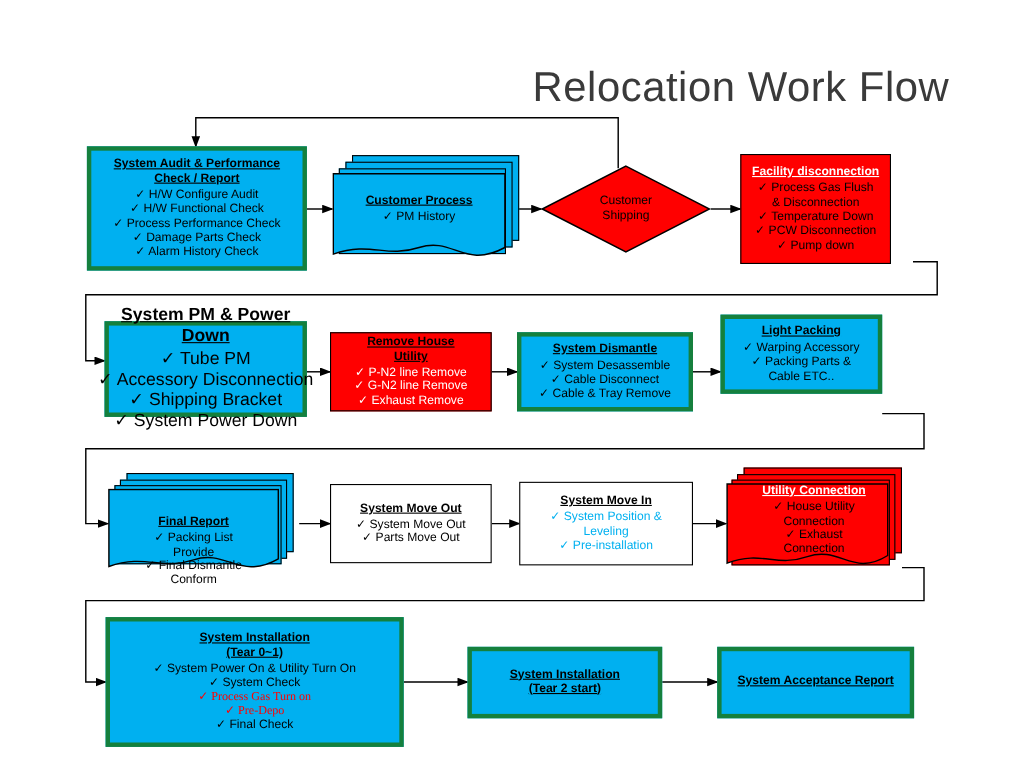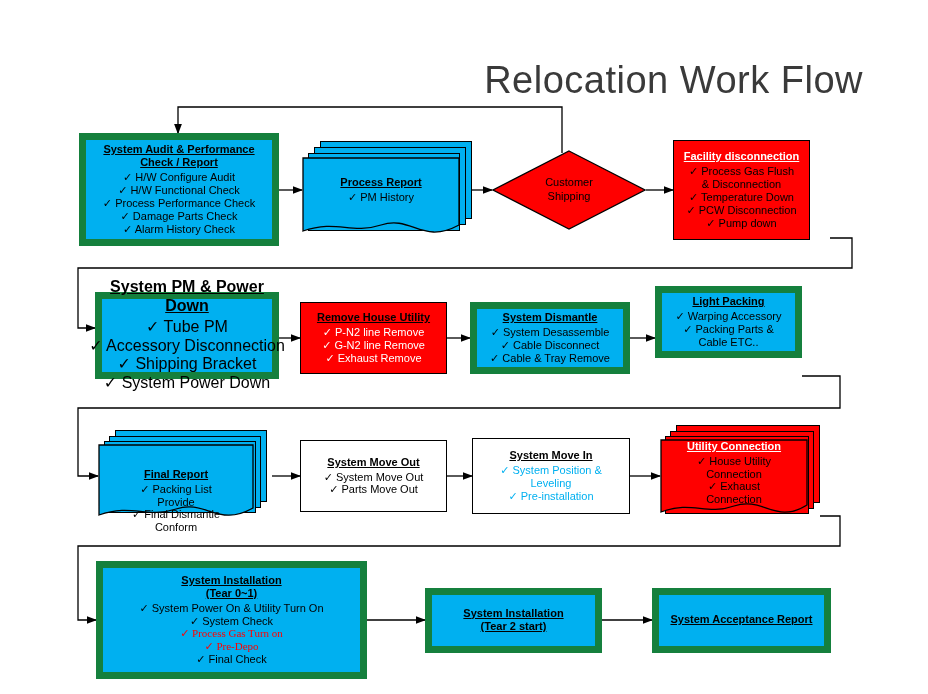--- a/index.html
+++ b/index.html
@@ -50,21 +50,21 @@
   .node .hdr {
     font-weight: bold;
     text-decoration: underline;
     margin-bottom: 2px;
   }
   .node .li {
     white-space: nowrap;
   }
   .blue {
     background: #00b0f0;
-    border: 7px solid #15803d;
+    border: 4px solid #15803d;
     color: #000000;
   }
   .red {
     background: #ff0000;
     border: 1px solid #000000;
     color: #000000;
   }
   .white {
     background: #ffffff;
     border: 1px solid #000000;
@@ -153,21 +153,21 @@
     <div class="li">✓ Alarm History Check</div>
   </div>
 
   <div class="stack-shadow blue" style="left:320px; top:141px; width:152px; height:78px; border:1px solid #000;"></div>
   <div class="stack-shadow blue" style="left:314px; top:147px; width:152px; height:78px; border:1px solid #000;"></div>
   <div class="stack-shadow blue" style="left:308px; top:153px; width:152px; height:78px; border:1px solid #000;"></div>
   <svg class="doc-shape" style="left:302px; top:157px; width:158px; height:82px;" viewBox="0 0 158 82" preserveAspectRatio="none">
     <path d="M1,1 L157,1 L157,68 C120,88 110,58 79,68 C48,78 36,62 1,74 Z" fill="#00b0f0" stroke="#000" stroke-width="1.3"></path>
   </svg>
   <div class="node" style="left:302px; top:157px; width:158px; height:66px; font-size:11px; color:#000;">
-    <div class="hdr">Process Report</div>
+    <div class="hdr">Customer Process</div>
     <div class="li">✓ PM History</div>
   </div>
 
   <div class="diamond-wrap" style="left:492px; top:150px; width:154px; height:80px;">
     <svg width="154" height="80" viewBox="0 0 154 80">
       <polygon points="77,1 153,40 77,79 1,40" fill="#ff0000" stroke="#000" stroke-width="1.3"></polygon>
     </svg>
     <div class="diamond-label">
       <div>Customer</div>
       <div>Shipping</div>
@@ -184,21 +184,21 @@
   </div>
 
   <div class="node blue" style="left:95px; top:292px; width:184px; height:87px; font-size:16px; padding:3px;">
     <div class="hdr">System PM &amp; Power Down</div>
     <div class="li">✓ Tube PM</div>
     <div class="li">✓ Accessory Disconnection</div>
     <div class="li">✓ Shipping  Bracket</div>
     <div class="li">✓ System Power Down</div>
   </div>
 
-  <div class="node red" style="left:300px; top:302px; width:147px; height:72px; font-size:11px; padding:3px;">
+  <div class="node red" style="left:300px; top:302px; width:147px; height:72px; font-size:11px; padding:20px;">
     <div class="hdr">Remove House Utility</div>
     <div class="li whitetext">✓ P-N2 line Remove</div>
     <div class="li whitetext">✓ G-N2 line Remove</div>
     <div class="li whitetext">✓ Exhaust Remove</div>
   </div>
 
   <div class="node blue" style="left:470px; top:302px; width:160px; height:72px; font-size:11px; padding:3px;">
     <div class="hdr">System Dismantle</div>
     <div class="li">✓ System Desassemble</div>
     <div class="li">✓ Cable Disconnect</div>
@@ -238,21 +238,21 @@
     <div class="li">✓ System Move Out</div>
     <div class="li">✓ Parts Move Out</div>
   </div>
 
   <div class="stack-shadow red" style="left:676px; top:425px; width:144px; height:78px; border:1px solid #000;"></div>
   <div class="stack-shadow red" style="left:670px; top:431px; width:144px; height:78px; border:1px solid #000;"></div>
   <div class="stack-shadow red" style="left:665px; top:436px; width:144px; height:78px; border:1px solid #000;"></div>
   <svg class="doc-shape" style="left:660px; top:439px; width:148px; height:80px;" viewBox="0 0 148 80" preserveAspectRatio="none">
     <path d="M1,1 L147,1 L147,66 C115,86 104,57 74,67 C45,77 33,61 1,73 Z" fill="#ff0000" stroke="#000" stroke-width="1.3"></path>
   </svg>
-  <div class="node" style="left:660px; top:439px; width:148px; height:68px; font-size:11px;">
+  <div class="node" style="left:660px; top:439px; width:160px; height:68px; font-size:11px;">
     <div class="hdr whitetext">Utility Connection</div>
     <div class="li">✓ House Utility</div>
     <div class="li">Connection</div>
     <div class="li">✓ Exhaust</div>
     <div class="li">Connection</div>
   </div>
 
   <div class="node blue" style="left:96px; top:561px; width:271px; height:118px; font-size:11px; padding:3px;">
     <div class="hdr">
       <div>System Installation</div>

